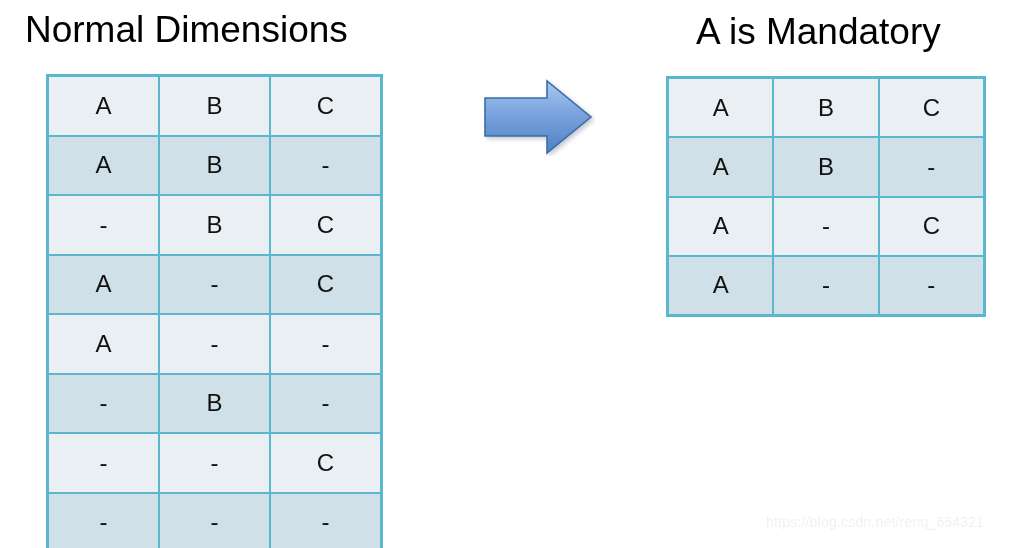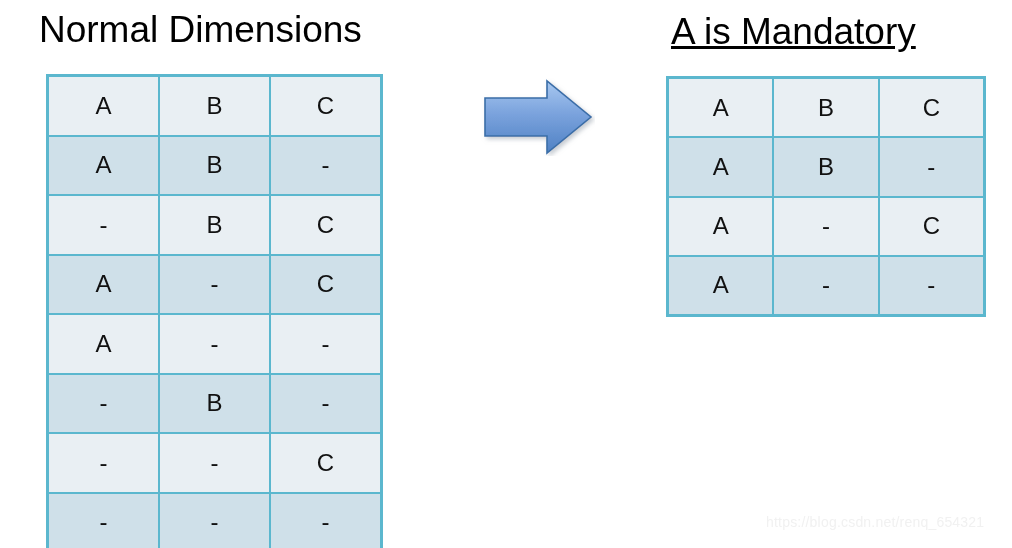--- a/index.html
+++ b/index.html
@@ -23,23 +23,23 @@
   .panel-title {
     position: absolute;
     font-size: 37px;
     font-weight: 400;
     color: #000000;
     white-space: nowrap;
     line-height: 1;
   }
 
   #left-panel { left: 0; top: 0; }
-  #left-title { left: 39px; top: 11px; }
+  #left-title { left: 25px; top: 11px; }
   #right-panel { left: 0; top: 0; }
-  #right-title { left: 671px; top: 13px; text-decoration: underline; }
+  #right-title { left: 696px; top: 13px; }
 
   .dim-table {
     position: absolute;
     border-collapse: collapse;
     table-layout: fixed;
     border: 3px solid #5bb7ce;
     box-sizing: border-box;
   }
 
   #table-normal {

